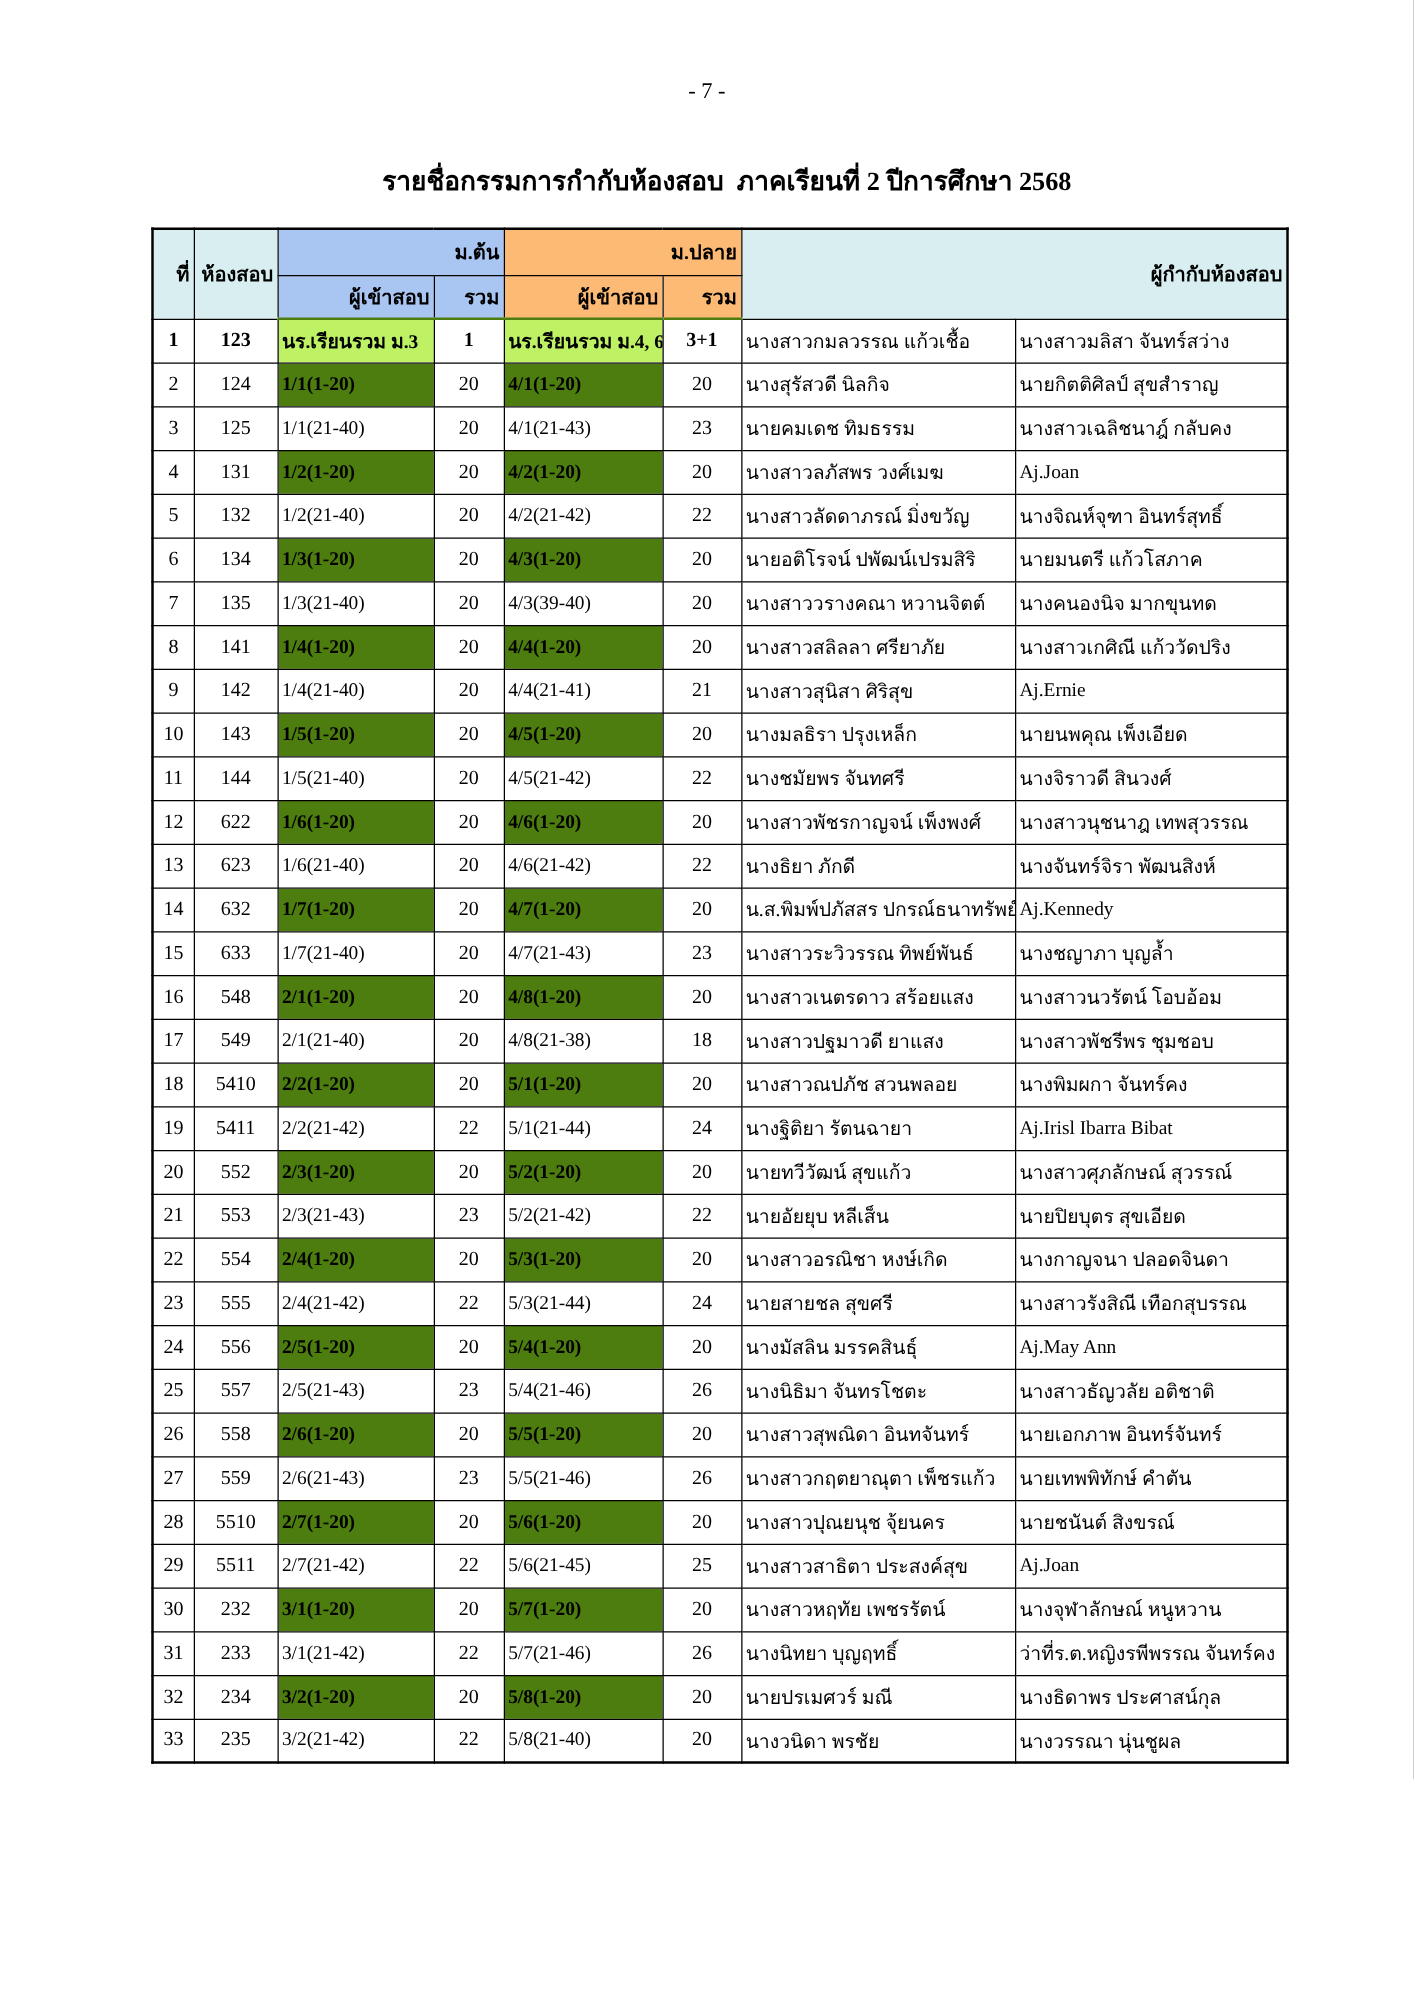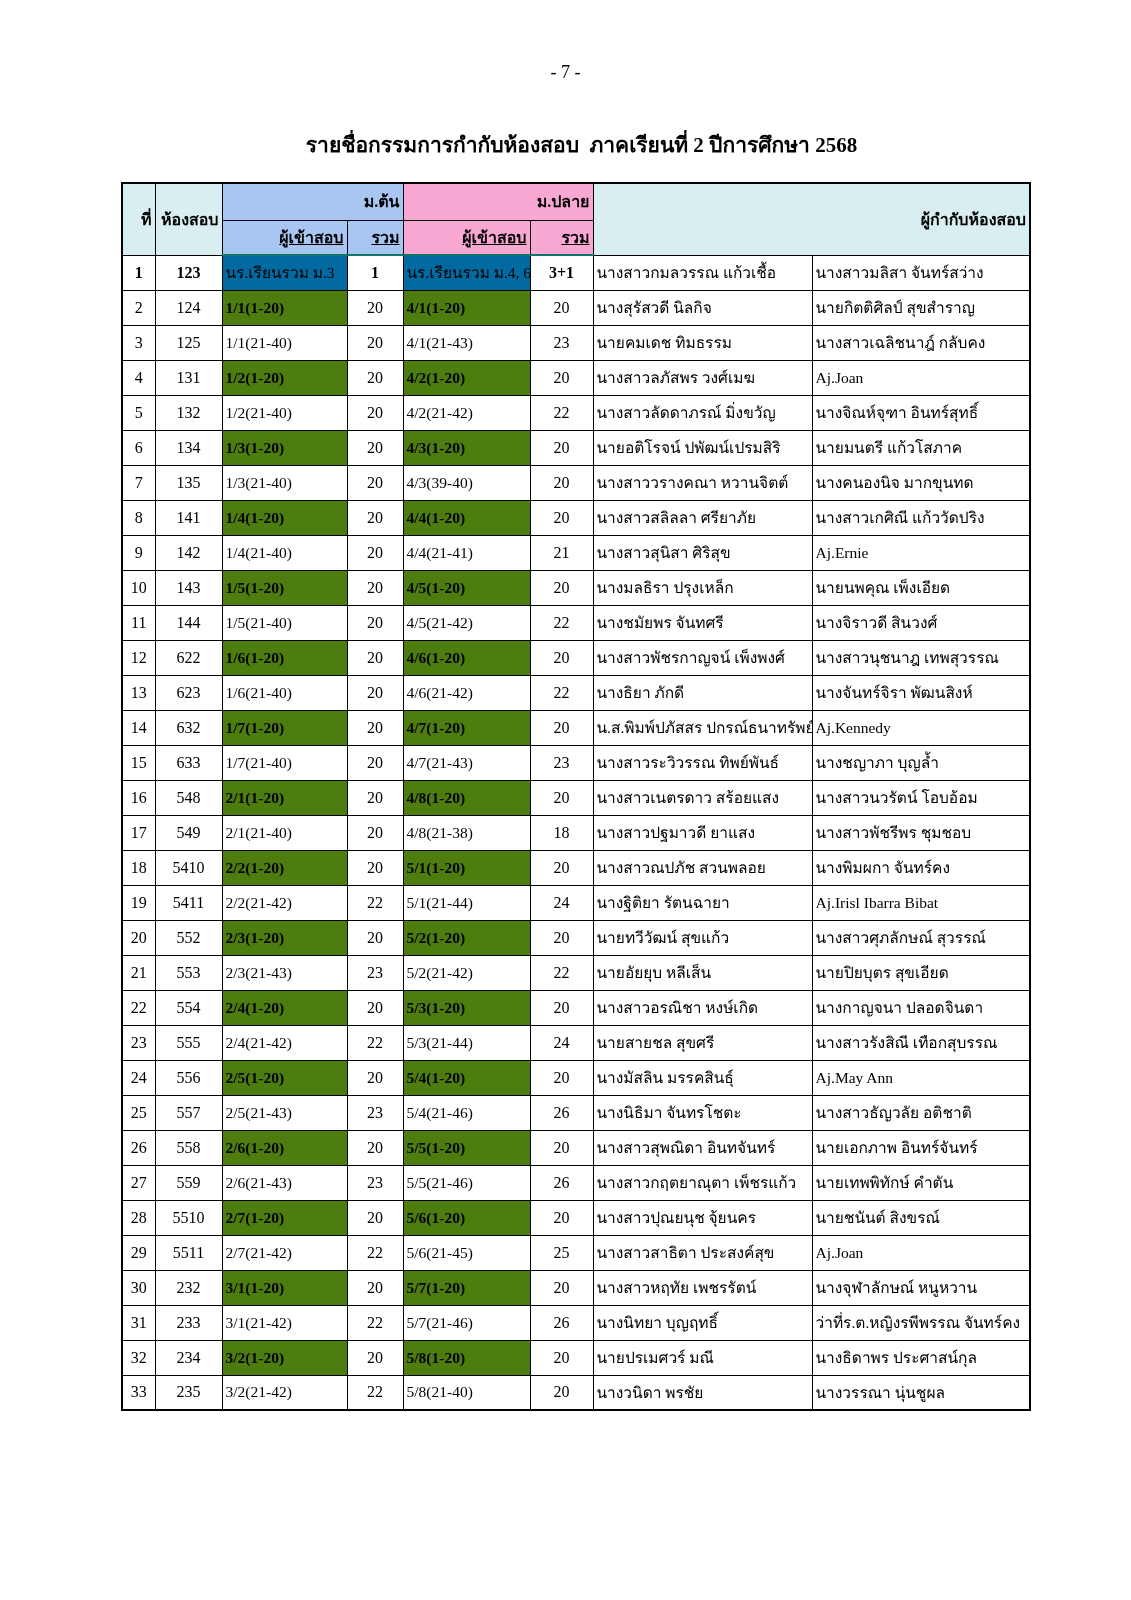--- a/index.html
+++ b/index.html
@@ -32,34 +32,34 @@
   .exam-table th, .exam-table td {
     border:1px solid #000;
     padding:0 3px;
     overflow:hidden;
     white-space:nowrap;
     vertical-align:middle;
   }
   .exam-table thead th { text-align:right; font-weight:bold; font-size:16px; }
   .exam-table thead tr.h1 { height:37px; }
   .exam-table thead tr.h2 { height:35px; }
-  .exam-table thead tr.h2 th { border-bottom:2px solid #0f766e;text-decoration:underline; }
+  .exam-table thead tr.h2 th { border-bottom:2px solid #4d7c0f; }
   .exam-table tbody tr { height:35px; }
 
   .hd-cyan { background:#d8eef0; }
   .hd-blue { background:#a9c5f2; }
-  .hd-gold { background:#f9a8d4; }
+  .hd-gold { background:#fdba74; }
 
   .cell-no, .cell-room { text-align:center; font-size:16px; }
   .cell-total { text-align:center; font-size:16px; }
   .cell-exam { text-align:left; }
   .cell-name { text-align:left; padding-left:5px; }
 
   tr.row-pink .cell-exam { background:#4d7c0f; font-weight:bold; }
-  tr.row-green .cell-exam { background:#0369a1; font-weight:normal; }
+  tr.row-green .cell-exam { background:#bef264; font-weight:bold; }
   tr.row-green .cell-no,
   tr.row-green .cell-room,
   tr.row-green .cell-total { font-weight:bold; }
 </style>
 </head>
 <body>
 
 <div class="page">
   <div class="page-number">- 7 -</div>
   <div class="doc-title">รายชื่อกรรมการกำกับห้องสอบ  ภาคเรียนที่ 2 ปีการศึกษา 2568</div>

